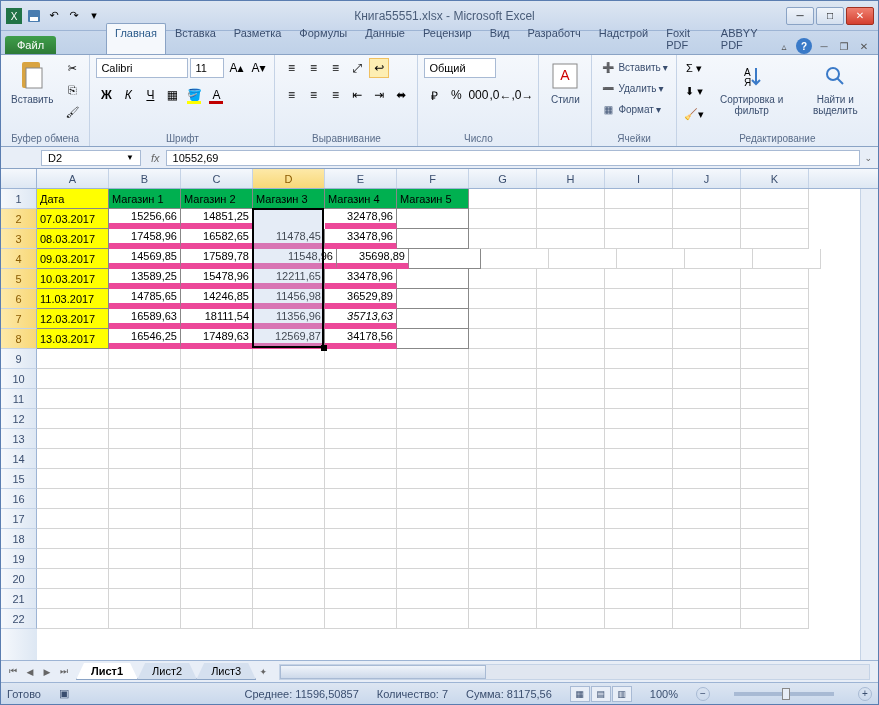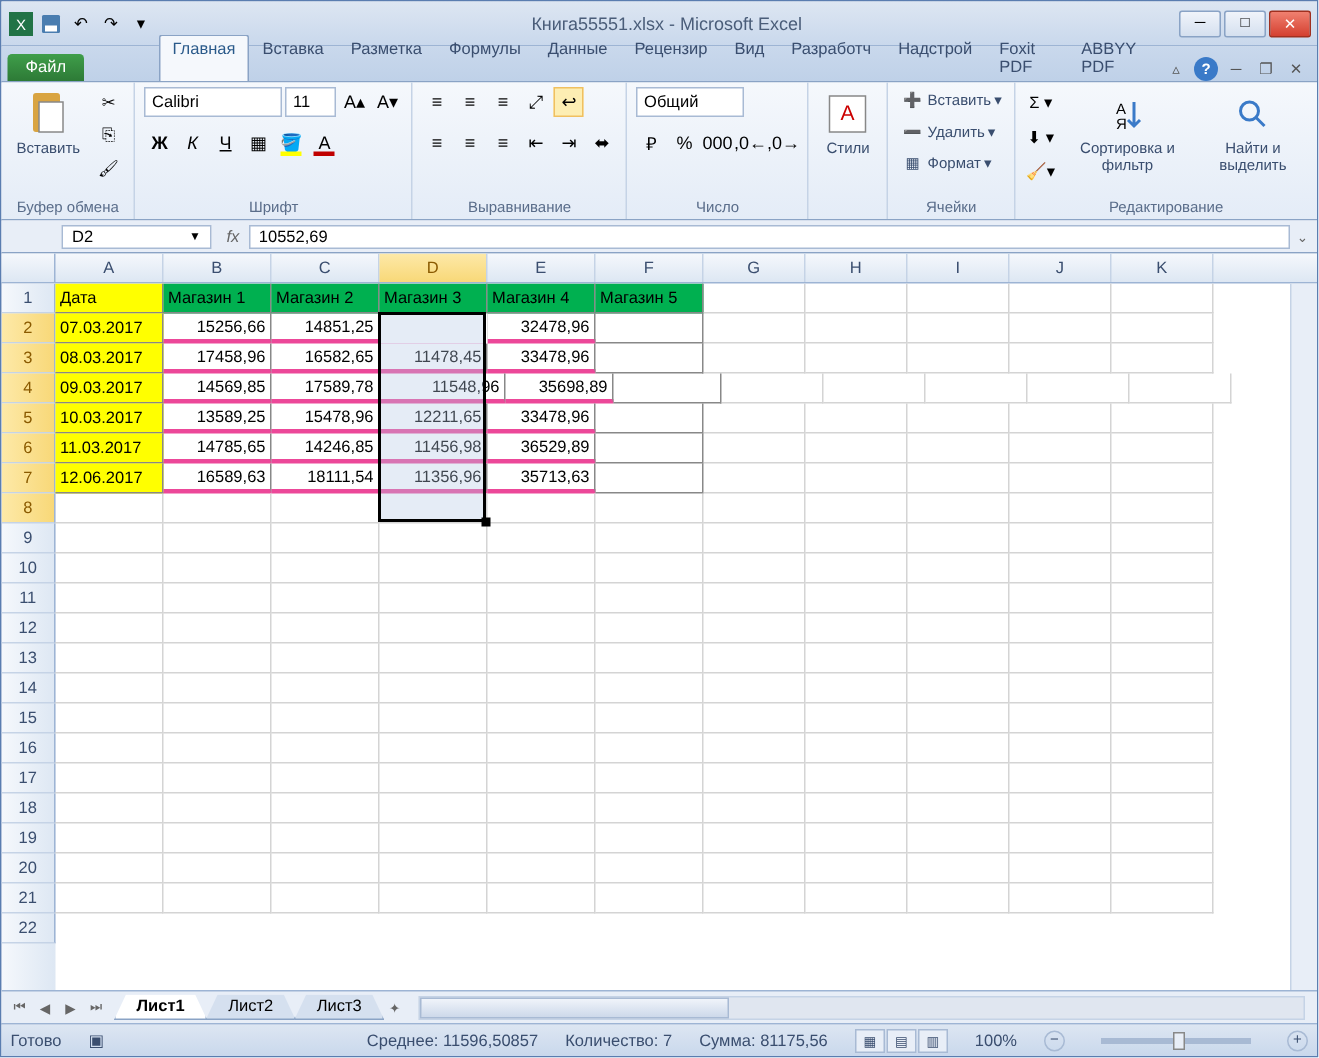--- a/index.html
+++ b/index.html
@@ -55,21 +55,21 @@
 .grid-body { flex: 1; display: flex; overflow: hidden; }
 .row-headers { width: 36px; background: linear-gradient(90deg, #f5f8fc, #dde7f3); }
 .row-h { height: 20px; border-bottom: 1px solid #c5d3e6; border-right: 1px solid #9db4d4; display: flex; align-items: center; justify-content: center; font-size: 11px; color: #3a4e6f; cursor: pointer; }
 .row-h.sel { background: linear-gradient(90deg, #fde9a8, #f8d878); color: #8a5a00; }
 .cells { position: relative; flex: 1; }
 .row { display: flex; height: 20px; }
 .cell { border-right: 1px solid #d4d4d4; border-bottom: 1px solid #d4d4d4; padding: 1px 3px; font-size: 11px; display: flex; align-items: center; overflow: hidden; white-space: nowrap; }
 .cell.hdr-date { background: #ffff00; border-right: 1px solid #888; border-bottom: 1px solid #888; }
 .cell.hdr-shop { background: #00b050; border-right: 1px solid #888; border-bottom: 1px solid #888; }
 .cell.date-cell { background: #ffff00; border-right: 1px solid #888; border-bottom: 1px solid #888; }
-.cell.data-cell { border-right: 1px solid #888; border-bottom: 3px solid #ec4899; justify-content: flex-end; padding-left: 48px; }
+.cell.data-cell { border-right: 1px solid #888; border-bottom: 6px solid #ec4899; justify-content: flex-end; padding-left: 48px; }
 .cell.empty-f { border-right: 1px solid #888; border-bottom: 1px solid #888; }
 .selection { position: absolute; border: 2px solid #000; pointer-events: none; background: rgba(180, 200, 230, 0.35); }
 .sel-active { position: absolute; background: #fff; pointer-events: none; }
 .fill-handle { position: absolute; width: 6px; height: 6px; background: #000; pointer-events: none; }
 .vscroll { width: 18px; background: #e8eef7; border-left: 1px solid #c5d3e6; }
 
 
 .sheet-bar { height: 22px; display: flex; align-items: center; background: #e8eef7; border-top: 1px solid #9db4d4; }
 .sheet-nav { display: flex; gap: 1px; padding: 0 4px; }
 .sheet-nav-btn { width: 16px; height: 16px; cursor: pointer; display: flex; align-items: center; justify-content: center; font-size: 9px; color: #666; }
@@ -409,25 +409,38 @@
             <div class="cell data-cell" style="width: 72px;">11456,98</div>
             <div class="cell data-cell" style="width: 72px;">36529,89</div>
             <div class="cell empty-f" style="width: 72px;"></div>
             <div class="cell" style="width: 68px;"></div>
             <div class="cell" style="width: 68px;"></div>
             <div class="cell" style="width: 68px;"></div>
             <div class="cell" style="width: 68px;"></div>
             <div class="cell" style="width: 68px;"></div>
           </div>
           <div class="row">
-            <div class="cell date-cell" style="width: 72px;">12.06.2017</div>
+            <div class="cell date-cell" style="width: 72px;">12.03.2017</div>
             <div class="cell data-cell" style="width: 72px;">16589,63</div>
             <div class="cell data-cell" style="width: 72px;">18111,54</div>
             <div class="cell data-cell" style="width: 72px;">11356,96</div>
-            <div class="cell data-cell" style="width: 72px;">35713,63</div>
+            <div class="cell data-cell" style="width: 72px; font-style: italic;">35713,63</div>
+            <div class="cell empty-f" style="width: 72px;"></div>
+            <div class="cell" style="width: 68px;"></div>
+            <div class="cell" style="width: 68px;"></div>
+            <div class="cell" style="width: 68px;"></div>
+            <div class="cell" style="width: 68px;"></div>
+            <div class="cell" style="width: 68px;"></div>
+          </div>
+          <div class="row">
+            <div class="cell date-cell" style="width: 72px;">13.03.2017</div>
+            <div class="cell data-cell" style="width: 72px;">16546,25</div>
+            <div class="cell data-cell" style="width: 72px;">17489,63</div>
+            <div class="cell data-cell" style="width: 72px;">12569,87</div>
+            <div class="cell data-cell" style="width: 72px;">34178,56</div>
             <div class="cell empty-f" style="width: 72px;"></div>
             <div class="cell" style="width: 68px;"></div>
             <div class="cell" style="width: 68px;"></div>
             <div class="cell" style="width: 68px;"></div>
             <div class="cell" style="width: 68px;"></div>
             <div class="cell" style="width: 68px;"></div>
           </div>
           <div class="row">
             <div class="cell" style="width: 72px;"></div>
             <div class="cell" style="width: 72px;"></div>

